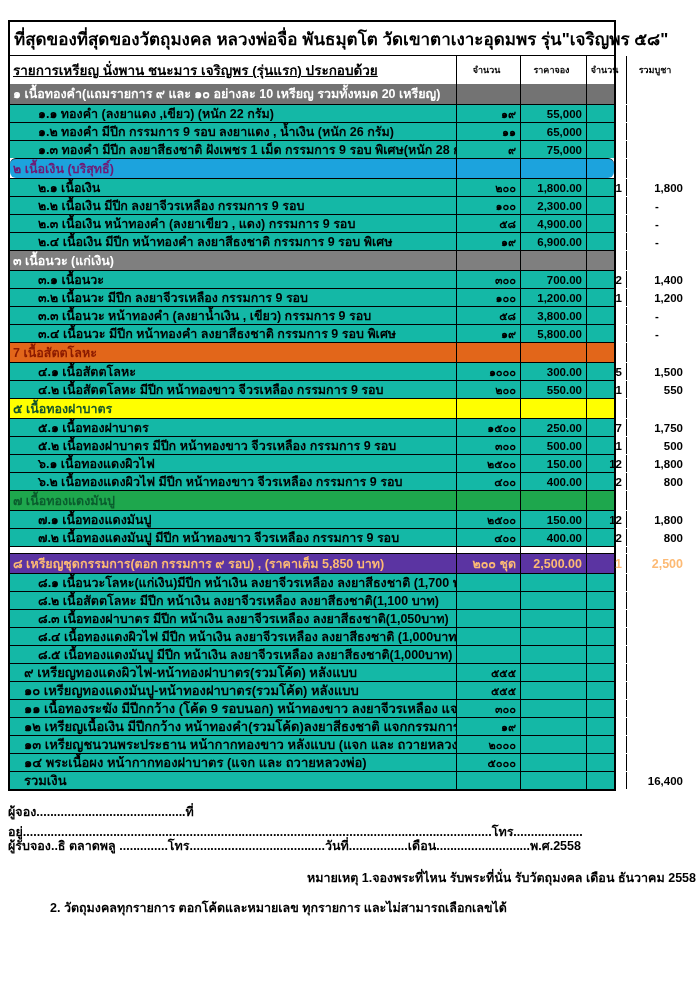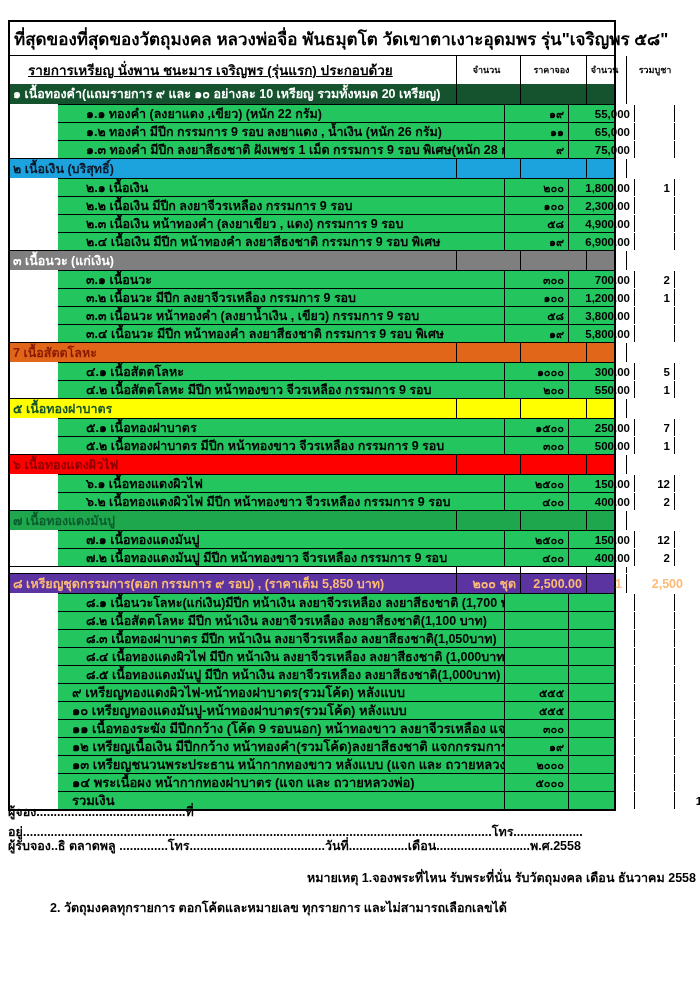--- a/index.html
+++ b/index.html
@@ -12,25 +12,25 @@
   }
   .sheet { position:absolute; left:8px; top:20px; width:608px; }
   .tbl { border:2px solid #000; border-top:2px solid #000; background:#fff; }
   .row { display:grid; grid-template-columns:446px 64px 66px 40px 61px; border-top:1px solid #000; }
   .row:first-child { border-top:none; }
   .cell { overflow:hidden; white-space:nowrap; display:flex; align-items:center; border-left:1px solid #000; }
   .cell:first-child { border-left:none; }
   .r-title { height:33px; }
   .r-title .cell { font-size:17px; padding-left:4px; }
   .r-colhead { height:29px; }
-  .r-colhead .c-label { font-size:13.5px; text-decoration:underline; padding-left:18px; }
+  .r-colhead .c-label { font-size:13.5px; text-decoration:underline; padding-left:3px; }
   .r-colhead .num { font-size:9px; justify-content:center; text-align:center; }
   .r-section { height:20px; }
   .r-section .cell { font-size:12.5px; padding-left:3px; }
-  .r-item, .r-wide, .r-total { height:18px; background:#22c55e;margin-left:48px; }
+  .r-item, .r-wide, .r-total { height:18px; background:#14b8a6; }
   .r-item .c-label { font-size:12.5px; padding-left:28px; }
   .r-wide .c-label, .r-total .c-label { font-size:13px; padding-left:14px; }
   .r-spacer { height:7px; }
   .num { font-size:11.5px; justify-content:flex-end; padding-right:4px; }
   .num.dash { justify-content:center; padding-right:0; }
   .qty-thai { font-size:11px; }
   .footer { position:absolute; left:8px; width:688px; font-size:12.5px; }
   .f1 { top:802px; }
   .f2 { top:836px; }
   .f3 { top:868px;text-align:right; }
@@ -45,21 +45,21 @@
       <div class="cell" style="grid-column:1 / span 5;">ที่สุดของที่สุดของวัตถุมงคล หลวงพ่อจื่อ พันธมุตโต วัดเขาตาเงาะอุดมพร รุ่น"เจริญพร ๕๘"</div>
     </div>
     <div class="row r-colhead">
       <div class="cell c-label">รายการเหรียญ นั่งพาน ชนะมาร  เจริญพร (รุ่นแรก) ประกอบด้วย</div>
       <div class="cell num">จำนวน</div>
       <div class="cell num">ราคาจอง</div>
       <div class="cell num">จำนวน</div>
       <div class="cell num">รวมบูชา</div>
     </div>
     <div id="rows-host">
-        <div class="row r-section" style="background: #14532d; color: rgb(255, 255, 255);">
+        <div class="row r-section" style="background: #737373; color: rgb(255, 255, 255);">
           <div class="cell c-label">๑ เนื้อทองคำ(แถมรายการ ๙ และ ๑๐ อย่างละ 10 เหรียญ รวมทั้งหมด 20 เหรียญ)</div>
           <div class="cell num qty-thai"></div>
           <div class="cell num"></div>
           <div class="cell num"></div>
           <div class="cell num"></div>
         </div>
         <div class="row r-item">
           <div class="cell c-label">๑.๑  ทองคำ (ลงยาแดง ,เขียว) (หนัก 22 กรัม)</div>
           <div class="cell num qty-thai">๑๙</div>
           <div class="cell num">55,000</div>
@@ -73,21 +73,21 @@
           <div class="cell num"></div>
           <div class="cell num"></div>
         </div>
         <div class="row r-item">
           <div class="cell c-label">๑.๓ ทองคำ มีปีก ลงยาสีธงชาติ ฝังเพชร 1 เม็ด กรรมการ 9 รอบ พิเศษ(หนัก 28 กรัม</div>
           <div class="cell num qty-thai">๙</div>
           <div class="cell num">75,000</div>
           <div class="cell num"></div>
           <div class="cell num"></div>
         </div>
-        <div class="row r-section" style="background: rgb(28, 163, 221); color: #0f172a;">
+        <div class="row r-section" style="background: rgb(28, 163, 221); color: #701a75; border-radius: 6px;">
           <div class="cell c-label">๒ เนื้อเงิน (บริสุทธิ์)</div>
           <div class="cell num qty-thai"></div>
           <div class="cell num"></div>
           <div class="cell num"></div>
           <div class="cell num"></div>
         </div>
         <div class="row r-item">
           <div class="cell c-label">๒.๑  เนื้อเงิน</div>
           <div class="cell num qty-thai">๒๐๐</div>
           <div class="cell num">1,800.00</div>
@@ -184,27 +184,20 @@
           <div class="cell num">250.00</div>
           <div class="cell num">7</div>
           <div class="cell num">1,750</div>
         </div>
         <div class="row r-item">
           <div class="cell c-label">๕.๒ เนื้อทองฝาบาตร มีปีก หน้าทองขาว จีวรเหลือง กรรมการ 9 รอบ</div>
           <div class="cell num qty-thai">๓๐๐</div>
           <div class="cell num">500.00</div>
           <div class="cell num">1</div>
           <div class="cell num">500</div>
-        </div>
-        <div class="row r-section" style="background: rgb(254, 0, 0); color: rgb(139, 0, 0);">
-          <div class="cell c-label">๖ เนื้อทองแดงผิวไฟ</div>
-          <div class="cell num qty-thai"></div>
-          <div class="cell num"></div>
-          <div class="cell num"></div>
-          <div class="cell num"></div>
         </div>
         <div class="row r-item">
           <div class="cell c-label">๖.๑ เนื้อทองแดงผิวไฟ</div>
           <div class="cell num qty-thai">๒๕๐๐</div>
           <div class="cell num">150.00</div>
           <div class="cell num">12</div>
           <div class="cell num">1,800</div>
         </div>
         <div class="row r-item">
           <div class="cell c-label">๖.๒ เนื้อทองแดงผิวไฟ มีปีก หน้าทองขาว จีวรเหลือง กรรมการ 9 รอบ</div>

